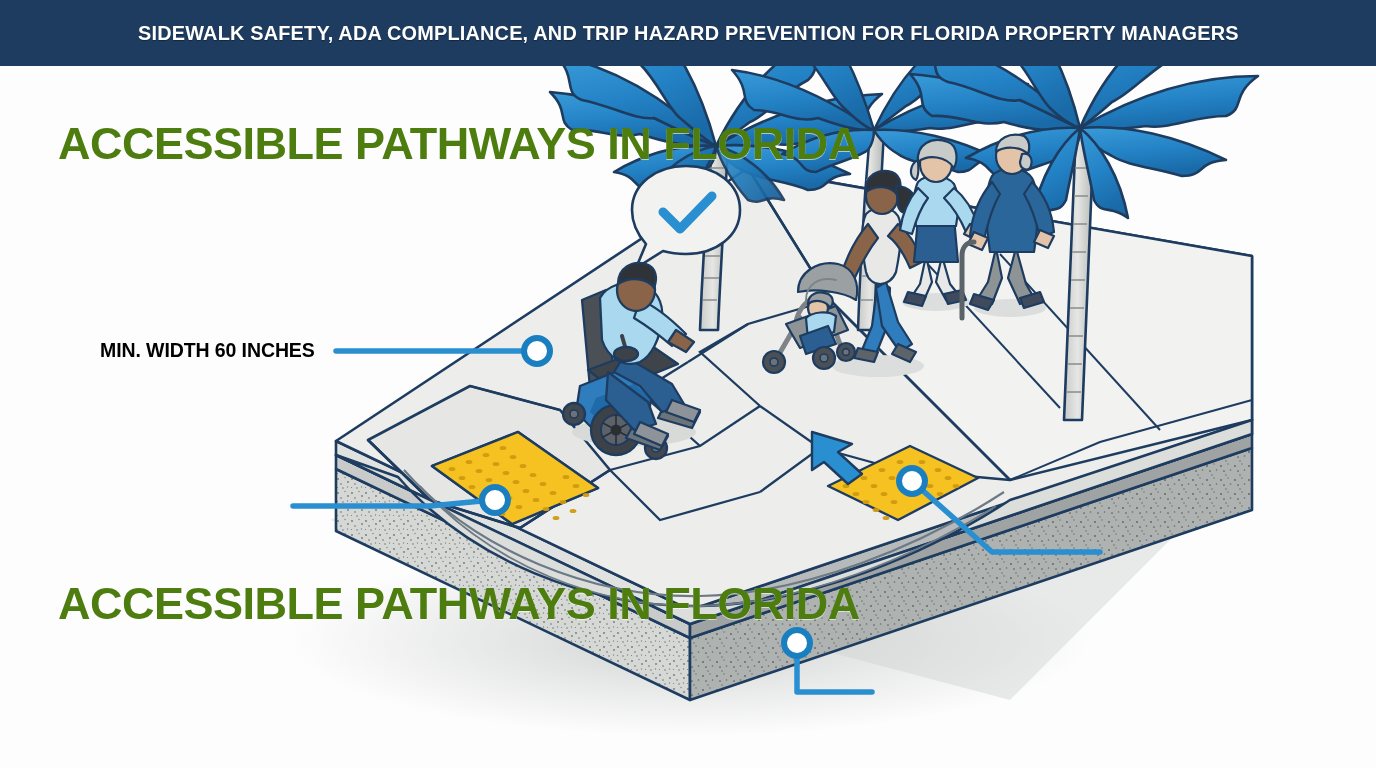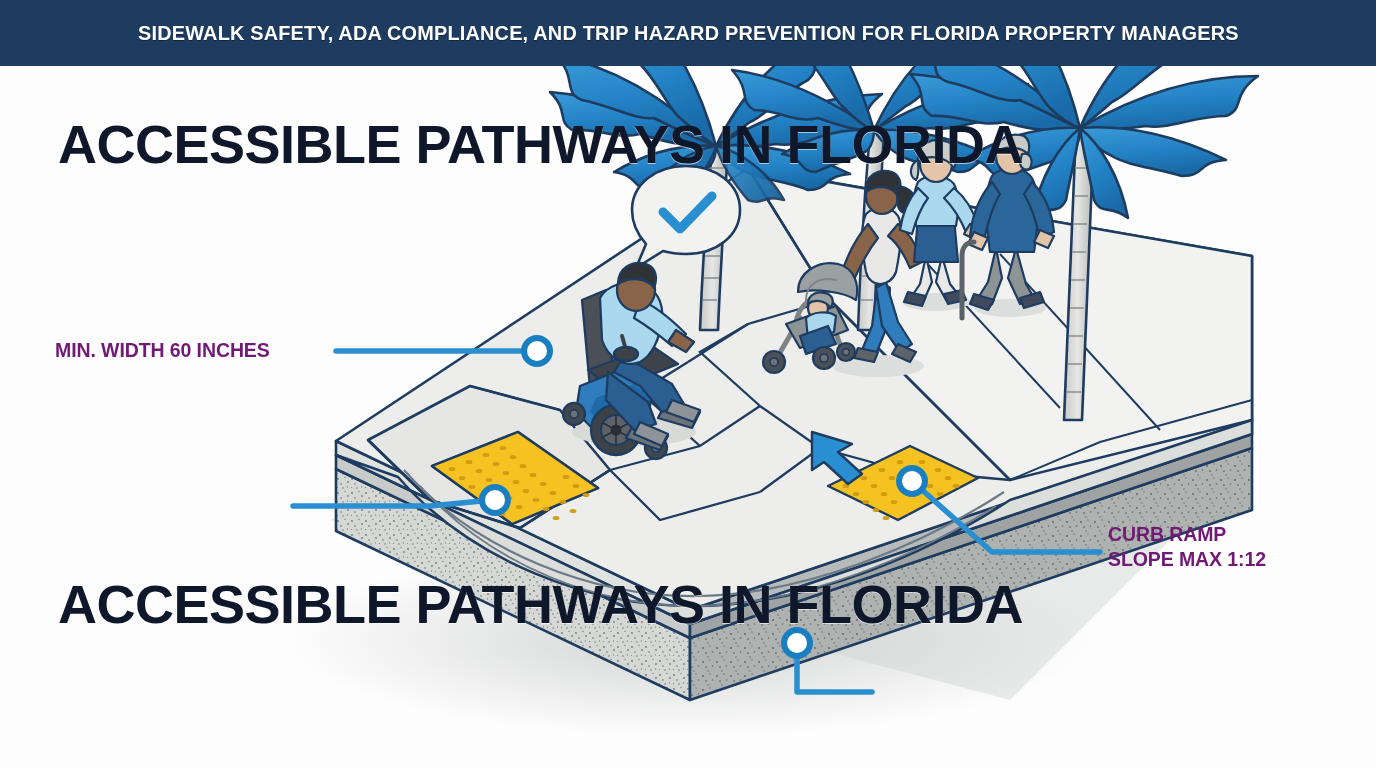--- a/index.html
+++ b/index.html
@@ -29,39 +29,40 @@
     font-weight: bold;
     letter-spacing: 0.2px;
     white-space: nowrap;
     transform: scaleX(0.97);
     text-shadow: 0 1px 1px rgba(0,0,0,.35);
   }
 
   
   .big-title {
     position: absolute;
-    color: #0f172a;
+    color: #4d7c0f;
     font-weight: bold;
-    font-size: 54px;
+    font-size: 45px;
     line-height: 52px;
     letter-spacing: -0.5px;
     text-shadow: 0 1px 0 rgba(255,255,255,.6);
   }
   #title-top   { left: 58px; top: 118px; }
   #title-bottom{ left: 58px; top: 578px; }
 
   
   .callout-label {
     position: absolute;
-    color: #701a75;
+    color: #000000;
     font-weight: bold;
     font-size: 19.5px;
     line-height: 25px;
     letter-spacing: -0.1px;
     white-space: pre-line;
+    margin-left: 45px;
   }
   #label-width    { left: 55px;  top: 338px; }
   #label-detect   { left: 58px;  top: 478px; width: 228px; text-align: right; }
   #label-curb     { left: 1108px;top: 522px; }
   #label-stable   { left: 880px; top: 655px; }
 
   
   #illustration {
     position: absolute; left: 0; top: 0;
     width: 1376px; height: 768px;
@@ -489,16 +490,14 @@
   </div>
 
   <div class="big-title" id="title-top">ACCESSIBLE
 PATHWAYS
 IN FLORIDA</div>
   <div class="big-title" id="title-bottom">ACCESSIBLE
 PATHWAYS
 IN FLORIDA</div>
 
   <div class="callout-label" id="label-width">MIN. WIDTH 60 INCHES</div>
-  <div class="callout-label" id="label-curb">CURB RAMP
-SLOPE MAX 1:12</div>
 
 </div>
 
 </body></html>

